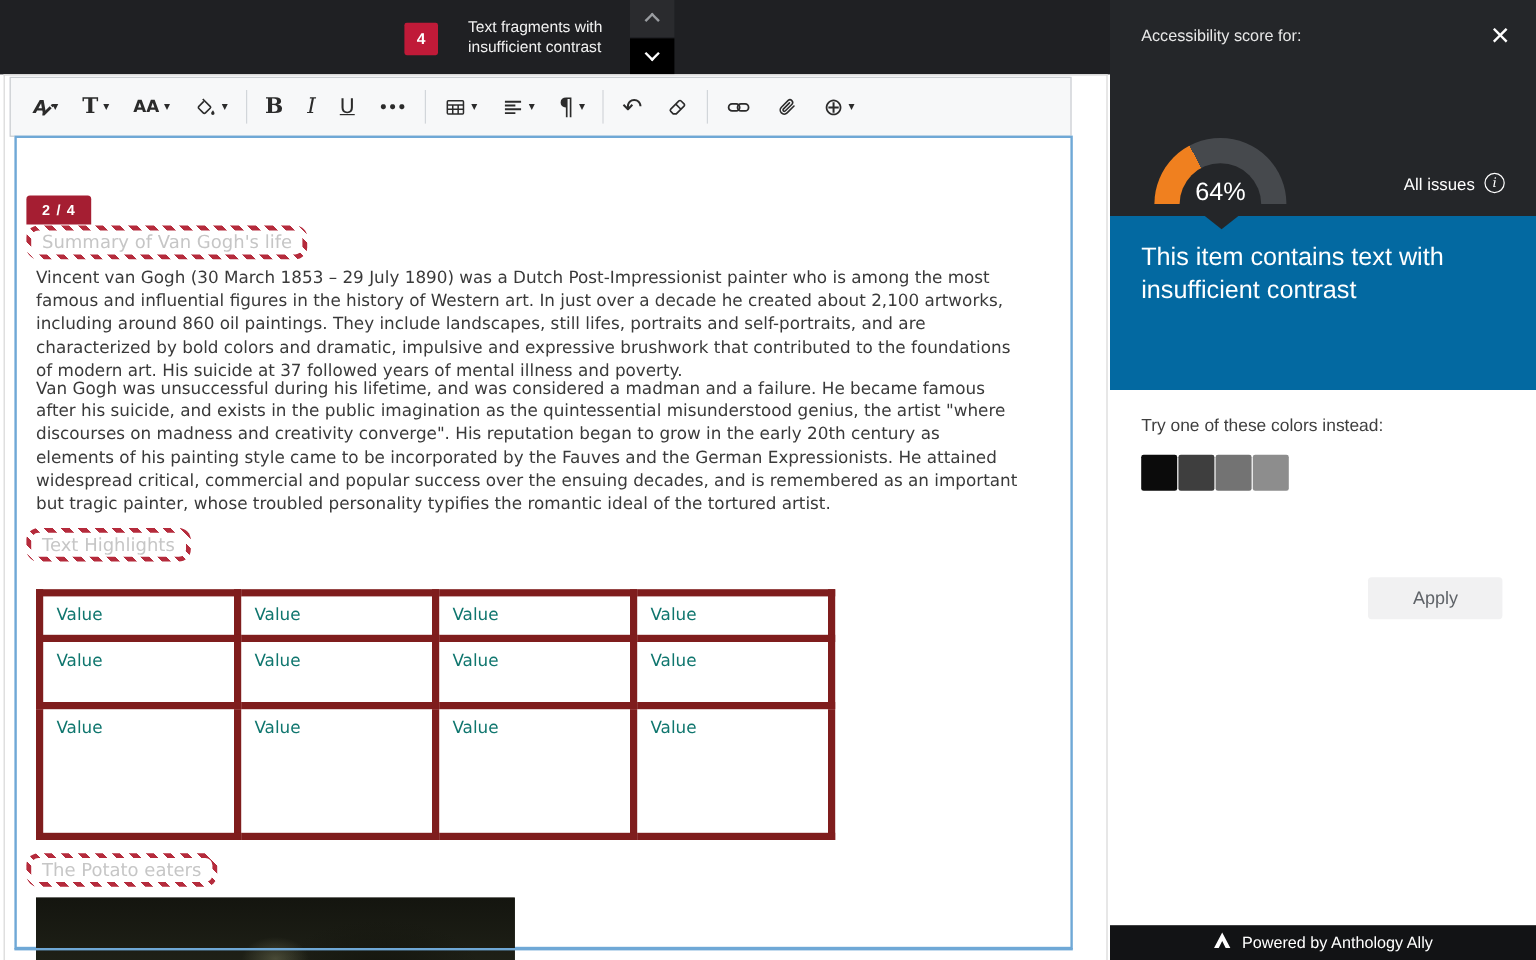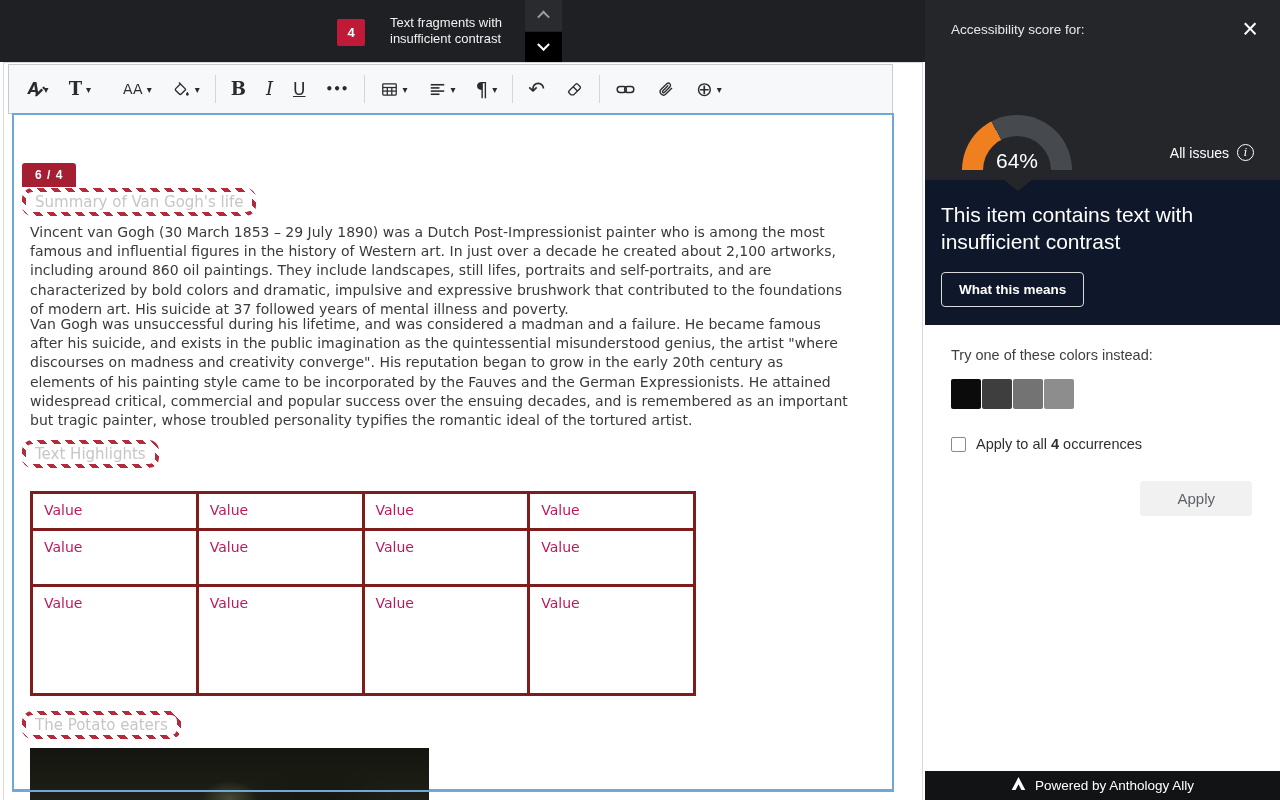--- a/index.html
+++ b/index.html
@@ -50,21 +50,21 @@
   .fragment .frag-inner { display:block; background:#fff; border-radius:6px; padding:1px 9px;
     color:#c6c6c6; font-size:15px; font-family:"DejaVu Sans", sans-serif; }
   .frag-1 { left:8px; top:73px; }
   .frag-2 { left:8px; top:325px; }
   .frag-3 { left:8px; top:596px; }
   .para { position:absolute; left:16px; width:818px; color:#3a3a3a; font-size:14px; line-height:19.2px;
     font-family:"DejaVu Sans", sans-serif; }
   .para-1 { top:108px; }
   .para-2 { top:200px; }
   .vtable { position:absolute; left:16px; top:376px; border-collapse:collapse; table-layout:fixed; width:666px; }
-  .vtable td { border:3px solid #7f1d1d; vertical-align:top; padding:8px 11px; color:#be185d; font-size:14px;
+  .vtable td { border:6px solid #7f1d1d; vertical-align:top; padding:8px 11px; color:#0f766e; font-size:14px;
     font-family:"DejaVu Sans", sans-serif; }
   .vtable tr:nth-child(1) td { height:37px; }
   .vtable tr:nth-child(2) td { height:56px; }
   .vtable tr:nth-child(3) td { height:109px; }
   .painting { position:absolute; left:16px; top:633px; width:399px; height:170px;
     background-color:#1e2016;
     background-image:
       radial-gradient(ellipse 40px 26px at 50% 30%, rgba(200,200,150,.25), transparent 70%),
       radial-gradient(ellipse 90px 40px at 15% 75%, rgba(120,125,80,.55), transparent 70%),
       radial-gradient(ellipse 120px 45px at 45% 80%, rgba(145,145,95,.5), transparent 70%),
@@ -87,21 +87,21 @@
   .gauge-hole { position:absolute; left:21px; top:21px; width:68px; height:34px; background:#242629;
     border-radius:68px 68px 0 0; }
   .score { position:absolute; left:0; right:0; bottom:-3px; text-align:center; color:#fff; font-size:21px; }
   .all-issues { position:absolute; right:26px; top:144px; display:flex; align-items:center; gap:8px;
     background:transparent; border:none; cursor:pointer; }
   .all-issues-label { color:#fff; font-size:14px;margin-left:16px; }
   .info-circle { width:17px; height:17px; border:1.5px solid #fff; border-radius:50%; color:#fff;
     font-family:"DejaVu Serif", serif; font-style:italic; font-size:11px; display:flex; align-items:center; justify-content:center; }
   .pointer-down { position:absolute; left:79px; top:180px; width:0; height:0;
     border-left:14px solid transparent; border-right:14px solid transparent; border-top:11px solid #242629; z-index:3; }
-  .sec-message { position:absolute; left:0; top:180px; width:355px; height:145px; background:#0f172a; padding:21px 16px; }
+  .sec-message { position:absolute; left:0; top:180px; width:355px; height:145px; background:#0369a1; padding:21px 26px; }
   .msg-text { color:#fff; font-size:21px; line-height:27px; width:310px; font-weight:400; }
   .wtm-btn { margin-top:17px; background:transparent; border:1px solid #d9d9d9; border-radius:4px;
     color:#fff; font-size:13.5px; font-weight:bold; padding:9px 17px; cursor:pointer; }
   .sec-white { position:absolute; left:0; top:325px; width:355px; height:446px; background:#fff; padding:22px 26px; }
   .colors-prompt { color:#3f3f3f; font-size:14.5px; }
   .swatch-row { display:flex; gap:1px; margin-top:16px; }
   .swatch { width:30px; height:30px; border-radius:2px; border:none; cursor:pointer; }
   .apply-all-row { display:flex; align-items:center; gap:10px; margin-top:27px; cursor:pointer; }
   .cbx { width:15px; height:15px; border:1.5px solid #8a8a8a; border-radius:2px; background:#fff; display:inline-block; }
   .apply-all-label { color:#2f2f2f; font-size:14.5px; }
@@ -133,21 +133,21 @@
         <span class="g penA"><span>A</span><svg width="13" height="13" viewBox="0 0 20 20">
               <path d="M2 16.4 L11.4 7 l2.6 2.6 L4.6 19 H2 z M12.6 5.8 l1.5-1.5 a1 1 0 0 1 1.4 0 l1.2 1.2 a1 1 0 0 1 0 1.4 L15.2 8.4 z" fill="#2b2b2b"></path>
             </svg></span>
         <span class="caret">▾</span>
       </button>
       <button class="tb">
         <span class="g serif">T</span>
         <span class="caret">▾</span>
       </button>
       <button class="tb">
-        <span class="g" style="font-size:14px; font-weight:normal;margin-left:12px;">AA</span>
+        <span class="g" style="font-size:14px; font-weight:bold;">AA</span>
         <span class="caret">▾</span>
       </button>
       <button class="tb">
         <span>
             <svg width="19" height="19" viewBox="0 0 24 24">
               <path d="M8.8 3.2 l8 8 a1 1 0 0 1 0 1.4 l-5.2 5.2 a1.6 1.6 0 0 1-2.3 0 L4.7 13.2 a1.6 1.6 0 0 1 0-2.3 L9.9 5.7" fill="none" stroke="#2b2b2b" stroke-width="1.7"></path>
               <path d="M19.6 14.9 c.9 1.3 1.6 2.3 1.6 3.2 a1.8 1.8 0 0 1-3.6 0 c0-.9.7-1.9 2-3.2z" fill="#2b2b2b"></path>
             </svg>
           </span>
         <span class="caret">▾</span>
@@ -221,21 +221,21 @@
             </svg>
           </span>
       </button>
       <button class="tb">
         <span class="g big">⊕</span>
         <span class="caret">▾</span>
       </button>
     </div>
 
     <div class="content">
-      <div class="occ-badge">6 / 4</div>
+      <div class="occ-badge">2 / 4</div>
 
       <div class="fragment frag-1">
         <span class="frag-inner">Summary of Van Gogh's life</span>
       </div>
 
       <p class="para para-1">Vincent van Gogh (30 March 1853 – 29 July 1890) was a Dutch Post-Impressionist painter who is among the most famous and influential figures in the history of Western art. In just over a decade he created about 2,100 artworks, including around 860 oil paintings. They include landscapes, still lifes, portraits and self-portraits, and are characterized by bold colors and dramatic, impulsive and expressive brushwork that contributed to the foundations of modern art. His suicide at 37 followed years of mental illness and poverty.</p>
       <p class="para para-2">Van Gogh was unsuccessful during his lifetime, and was considered a madman and a failure. He became famous after his suicide, and exists in the public imagination as the quintessential misunderstood genius, the artist "where discourses on madness and creativity converge". His reputation began to grow in the early 20th century as elements of his painting style came to be incorporated by the Fauves and the German Expressionists. He attained widespread critical, commercial and popular success over the ensuing decades, and is remembered as an important but tragic painter, whose troubled personality typifies the romantic ideal of the tortured artist.</p>
 
       <div class="fragment frag-2">
         <span class="frag-inner">Text Highlights</span>
@@ -283,35 +283,30 @@
       </div>
       <button class="all-issues">
         <span class="all-issues-label">All issues</span>
         <span class="info-circle">i</span>
       </button>
     </div>
     <div class="pointer-down"></div>
 
     <div class="sec-message">
       <div class="msg-text">This item contains text with insufficient contrast</div>
-      <button class="wtm-btn">What this means</button>
     </div>
 
     <div class="sec-white">
       <div class="colors-prompt">Try one of these colors instead:</div>
       <div class="swatch-row">
         <button class="swatch" style="background: rgb(11, 11, 11);"></button>
         <button class="swatch" style="background: rgb(62, 62, 62);"></button>
         <button class="swatch" style="background: rgb(115, 115, 115);"></button>
         <button class="swatch" style="background: rgb(141, 141, 141);"></button>
       </div>
-      <div class="apply-all-row">
-        <span class="cbx"></span>
-        <span class="apply-all-label"><span>Apply to all</span> <b>4</b> <span>occurrences</span></span>
-      </div>
       <button class="apply-btn">Apply</button>
     </div>
 
     <div class="footer">
       <span><svg width="15" height="15" viewBox="0 0 15 15">
             <path d="M7.5 1 L14.3 14 H10.4 L7.5 8.2 L4.6 14 H0.7 Z" fill="#ffffff"></path>
           </svg></span>
       <span class="footer-text">Powered by Anthology Ally</span>
     </div>
   </aside>

